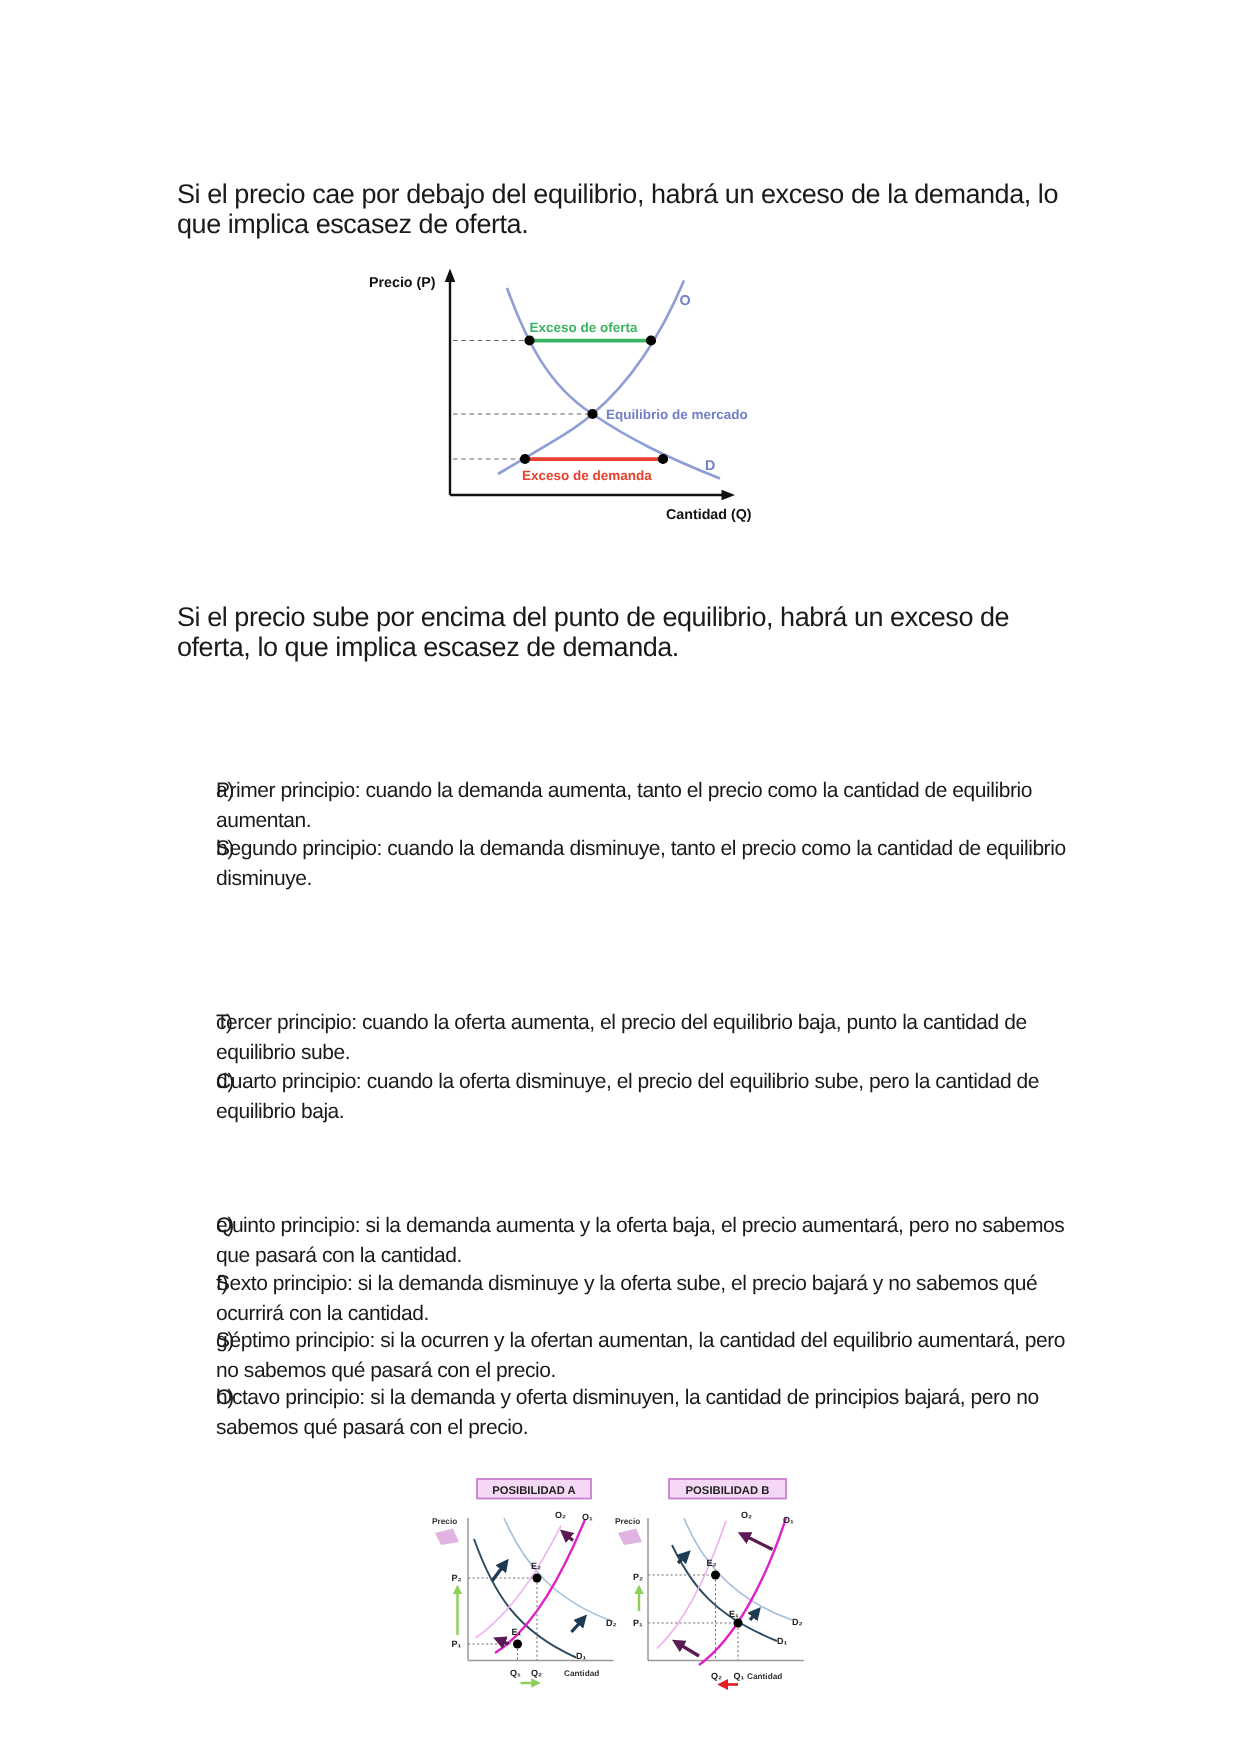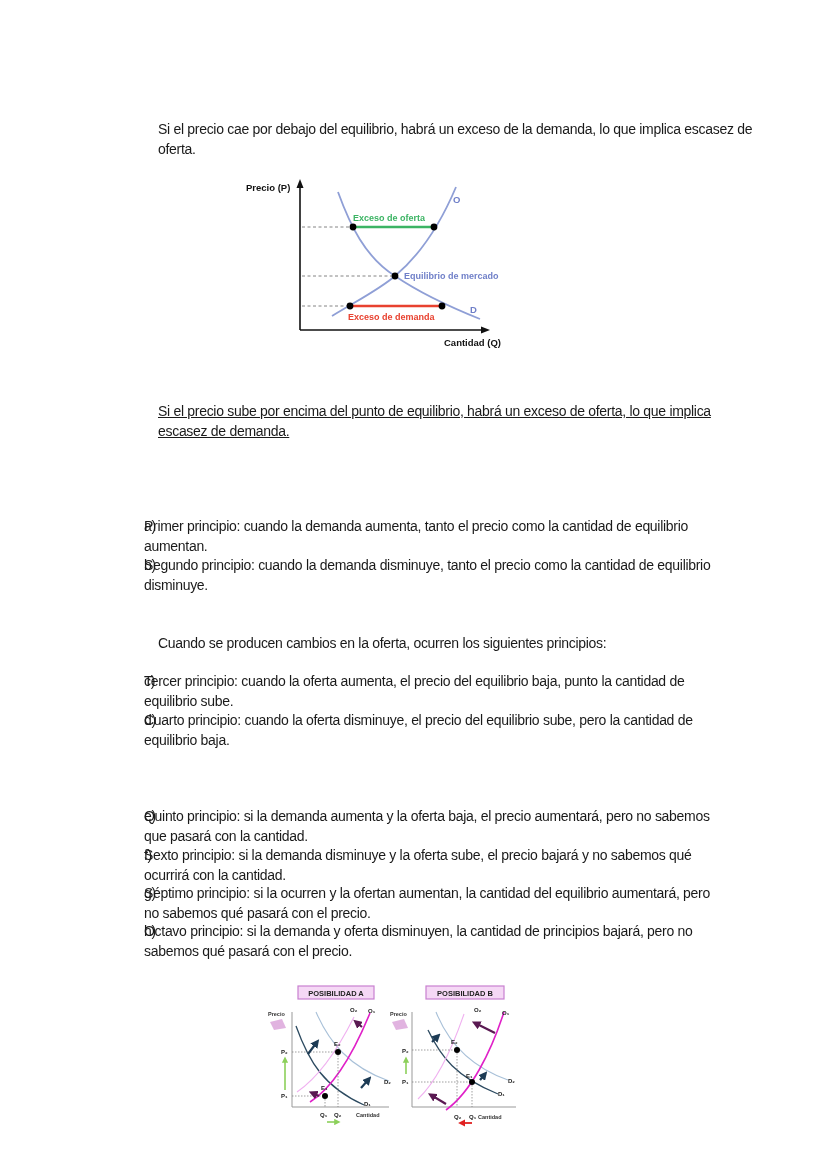--- a/index.html
+++ b/index.html
@@ -1,20 +1,20 @@
 <!DOCTYPE html>
 <html><head>
 <meta charset="utf-8">
 <style>
   html, body { margin: 0; padding: 0; background: #ffffff; }
   body { width: 828px; height: 1171px; position: relative; overflow: hidden;
          font-family: "Liberation Sans Narrow", "Liberation Sans", sans-serif; color: #1a1a1a; }
   .page { position: absolute; left: 0; top: 0; width: 828px; height: 1171px; }
-  .p { position: absolute; left: 118px; width: 600px; font-size: 14px; line-height: 20px;
-       letter-spacing: -0.3px; transform-origin: left top; margin-left: 40px; }
+  .p { position: absolute; left: 118px; width: 600px; font-size: 18px; line-height: 20px;
+       letter-spacing: -0.3px; transform-origin: left top; }
   .li { position: absolute; left: 144px; width: 580px; font-size: 14px; line-height: 20px; letter-spacing: -0.3px; }
   .li .m { position: absolute; left: 0; top: 0; width: 24px; }
   .li .t { display: block; }
   .fig { position: absolute; }
   svg text { font-family: "Liberation Sans", sans-serif; }
 </style>
 </head>
 <body>
 
 <div class="page">
@@ -49,33 +49,32 @@
       <circle cx="202" cy="131" r="3.4" fill="#000"></circle>
 
       <text x="113" y="46" font-size="9" font-weight="bold" fill="#3cb464">Exceso de oferta</text>
       <text x="164" y="104" font-size="9" font-weight="bold" fill="#6f7fc8">Equilibrio de mercado</text>
       <text x="108" y="145" font-size="9" font-weight="bold" fill="#e8412f">Exceso de demanda</text>
       <text x="213" y="28" font-size="9.5" font-weight="bold" fill="#6f7fc8">O</text>
       <text x="230" y="138" font-size="9.5" font-weight="bold" fill="#6f7fc8">D</text>
     </svg>
   </div>
 
-  <div class="p" style="top:401px;text-decoration:underline;">Si el precio sube por encima del punto de equilibrio, habrá un exceso de oferta, lo que implica escasez de demanda.</div>
+  <div class="p" style="top:401px;">Si el precio sube por encima del punto de equilibrio, habrá un exceso de oferta, lo que implica escasez de demanda.</div>
 
 
   <div class="li" style="top:516px;">
     <span class="m">a)</span>
     <span class="t">Primer principio: cuando la demanda aumenta, tanto el precio como la cantidad de equilibrio aumentan.</span>
   </div>
   <div class="li" style="top:555px;">
     <span class="m">b)</span>
     <span class="t">Segundo principio: cuando la demanda disminuye, tanto el precio como la cantidad de equilibrio disminuye.</span>
   </div>
 
-  <div class="p" style="top:633px;">Cuando se producen cambios en la oferta, ocurren los siguientes principios:</div>
 
   <div class="li" style="top:671px;">
     <span class="m">c)</span>
     <span class="t">Tercer principio: cuando la oferta aumenta, el precio del equilibrio baja, punto la cantidad de equilibrio sube.</span>
   </div>
   <div class="li" style="top:710px;">
     <span class="m">d)</span>
     <span class="t">Cuarto principio: cuando la oferta disminuye, el precio del equilibrio sube, pero la cantidad de equilibrio baja.</span>
   </div>
 
@@ -90,21 +89,21 @@
   </div>
   <div class="li" style="top:883px;">
     <span class="m">g)</span>
     <span class="t">Séptimo principio: si la ocurren y la ofertan aumentan, la cantidad del equilibrio aumentará, pero no sabemos qué pasará con el precio.</span>
   </div>
   <div class="li" style="top:921px;">
     <span class="m">h)</span>
     <span class="t">Octavo principio: si la demanda y oferta disminuyen, la cantidad de principios bajará, pero no sabemos qué pasará con el precio.</span>
   </div>
 
-  <div class="fig" style="left:264px; top:982px; width:270px; height:148px;text-align:right;">
+  <div class="fig" style="left:284px; top:982px; width:270px; height:148px;text-align:right;">
     <svg width="270" height="148" viewBox="0 0 270 148">
       <defs>
         <marker id="arrDark" viewBox="0 0 10 10" refX="6" refY="5" markerWidth="4" markerHeight="4" orient="auto">
           <path d="M0,0 L10,5 L0,10 z" fill="#1d3b55"></path>
         </marker>
         <marker id="arrPurple" viewBox="0 0 10 10" refX="6" refY="5" markerWidth="4" markerHeight="4" orient="auto">
           <path d="M0,0 L10,5 L0,10 z" fill="#5a1a52"></path>
         </marker>
         <marker id="arrGreen" viewBox="0 0 10 10" refX="6" refY="5" markerWidth="4" markerHeight="4" orient="auto">
           <path d="M0,0 L10,5 L0,10 z" fill="#8cd05a"></path>

